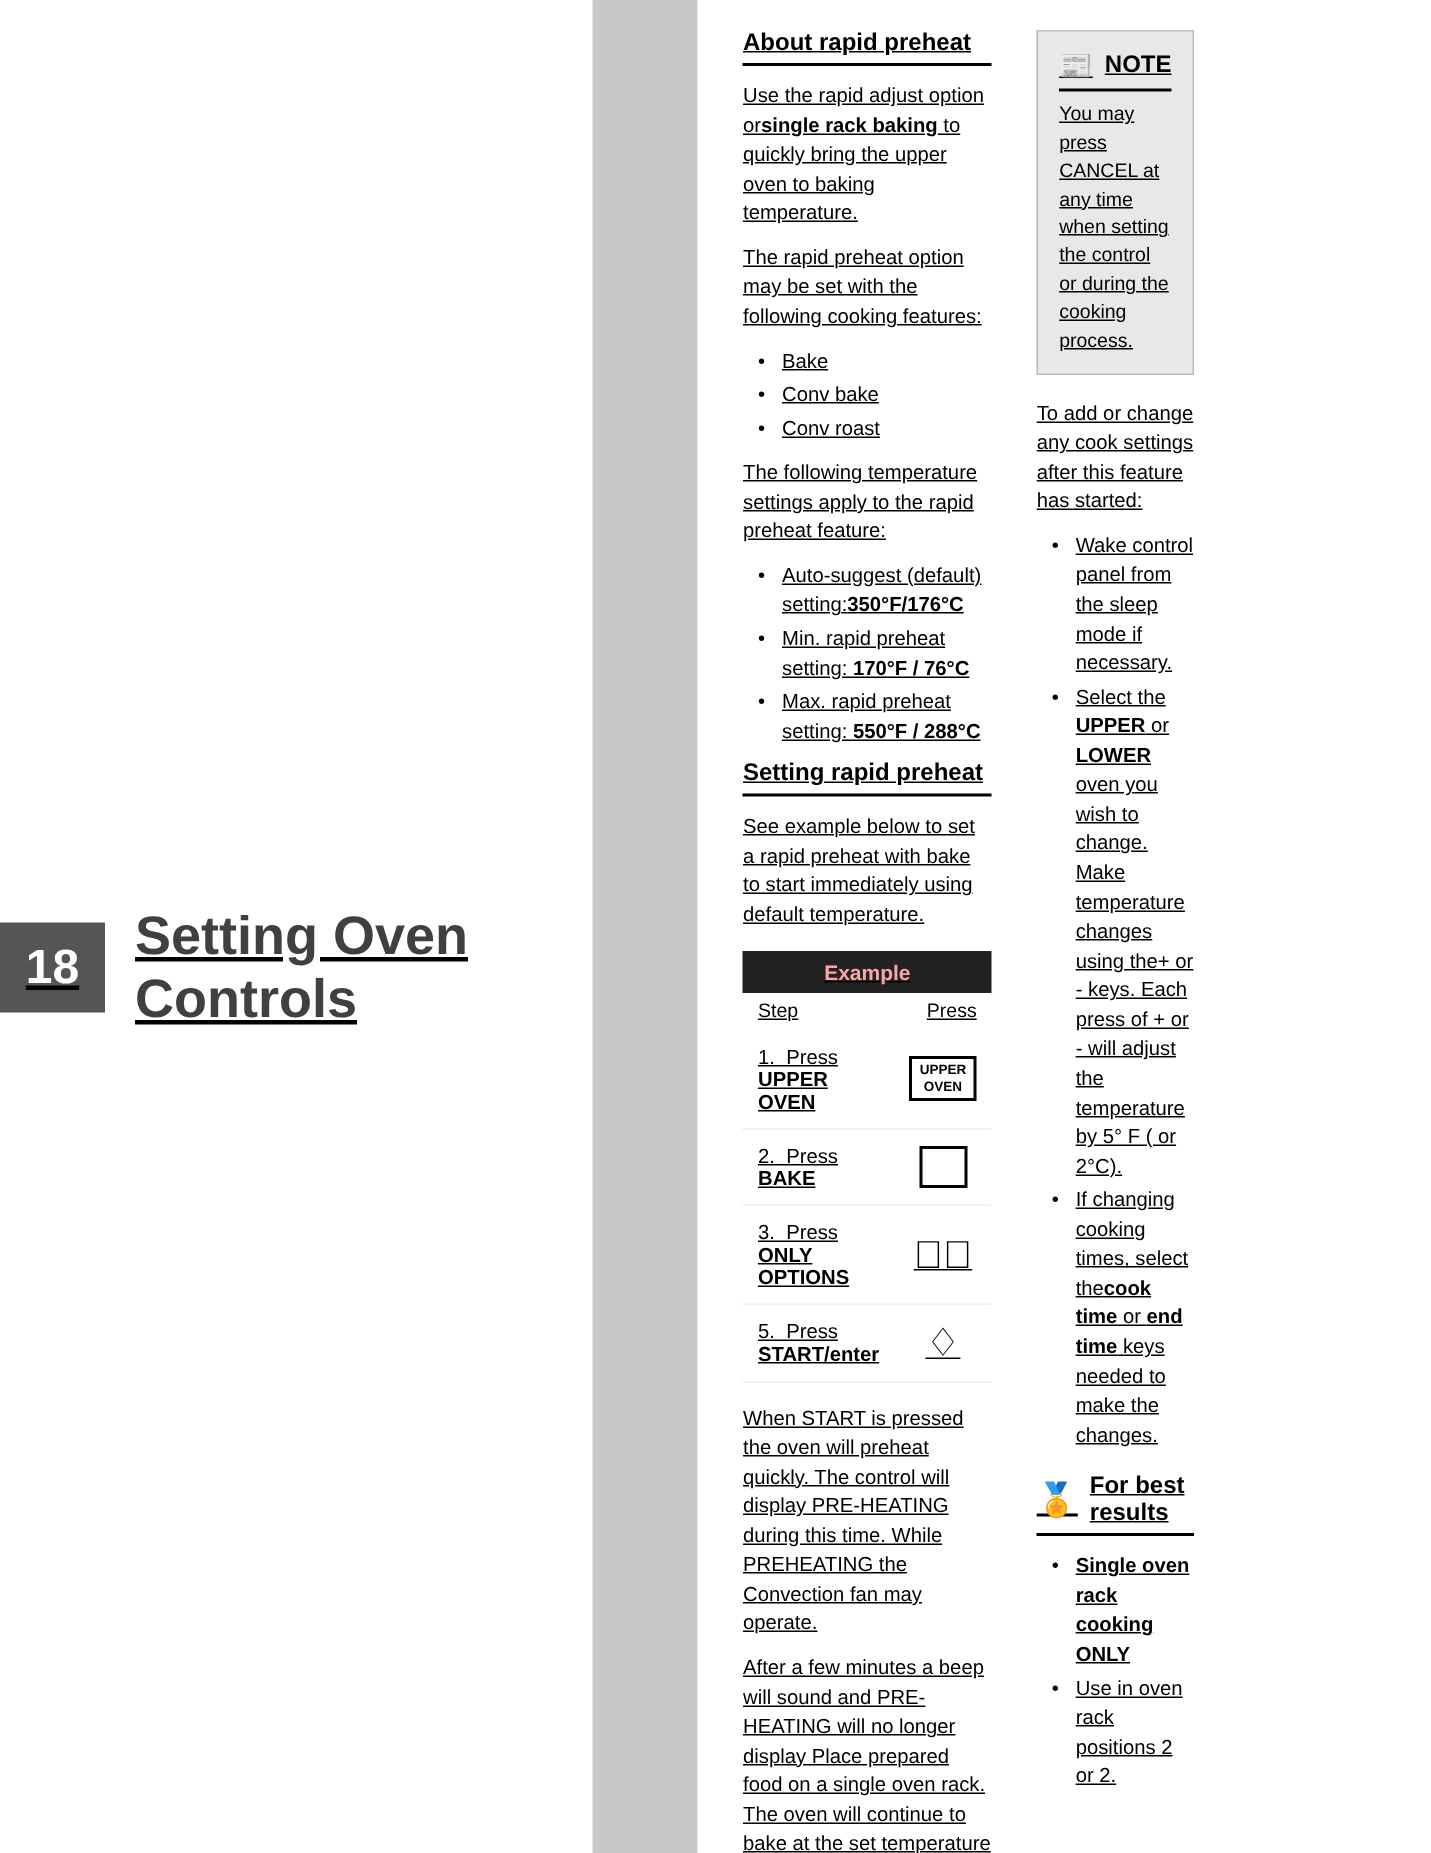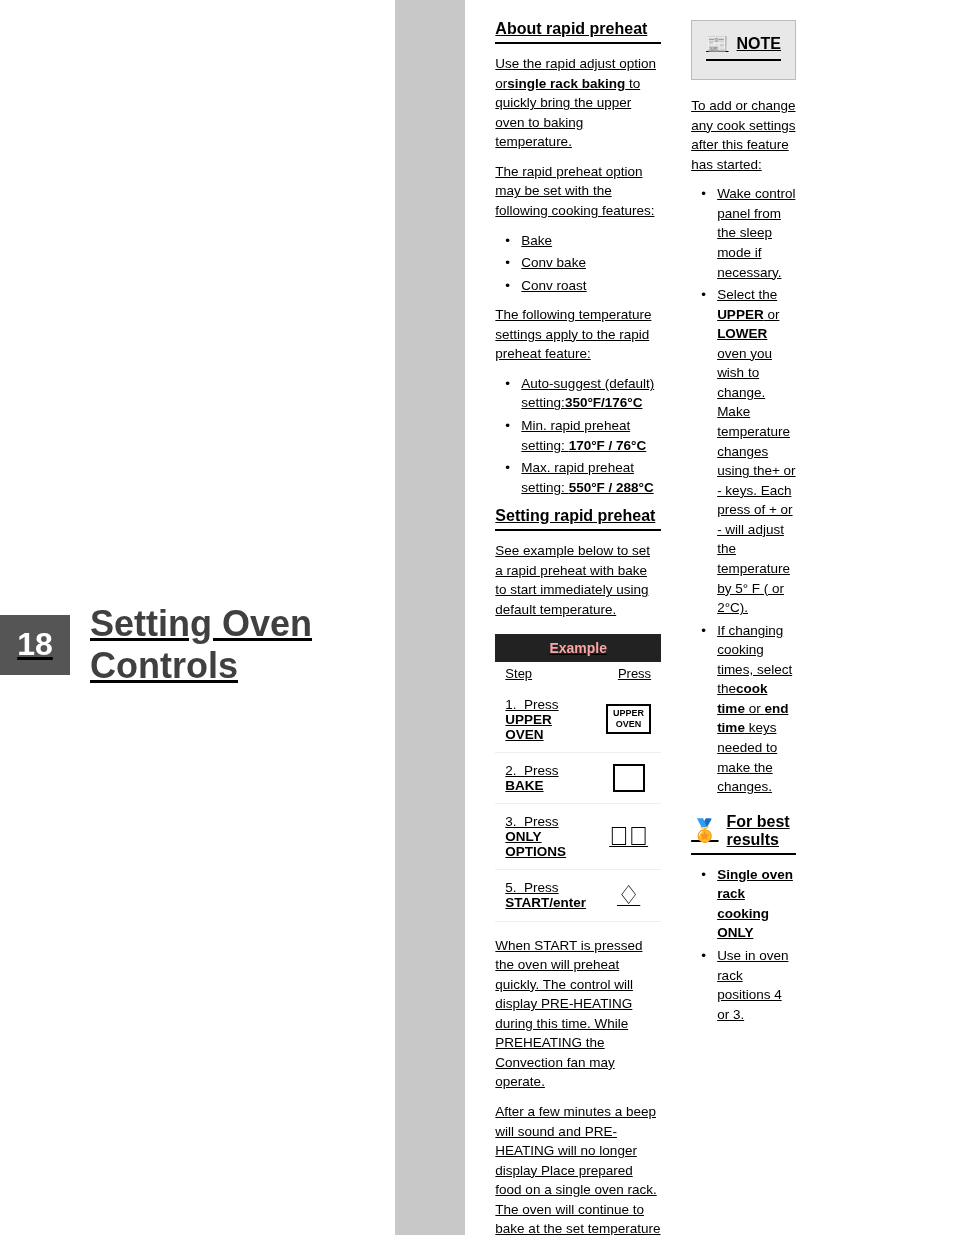--- a/index.html
+++ b/index.html
@@ -297,38 +297,39 @@
 
       </div>
 
       <div class="right-column">
 
         <div class="note-box">
           <div class="note-header">
             <span class="note-icon">📰</span>
             <span>NOTE</span>
           </div>
+          <div class="note-text">You may press CANCEL at any time when setting the control or during the cooking process.</div>
         </div>
 
         <p class="para">To add or change any cook settings after this feature has started:</p>
 
         <ul class="bullet-list">
           <li>Wake control panel from the sleep mode if necessary.</li>
           <li>Select the <strong>UPPER</strong> or <strong>LOWER</strong> oven you wish to change. Make temperature changes using the+ or - keys. Each press of + or - will adjust the temperature by 5° F ( or 2°C).</li>
           <li>If changing cooking times, select the<strong>cook time</strong> or <strong>end time</strong> keys needed to make the changes.</li>
         </ul>
 
         <div class="best-results">
           <div class="best-results-header">
             <span class="medal-icon">🏅</span>
             <span>For best results</span>
           </div>
           <ul class="bullet-list">
             <li><strong>Single oven rack cooking ONLY</strong></li>
-            <li>Use in oven rack positions 4 or 3.</li>
+            <li>Use in oven rack positions 2 or 2.</li>
           </ul>
         </div>
 
       </div>
 
     </div>
   </div>
 
   <div class="page-footer"></div>
 </div>

